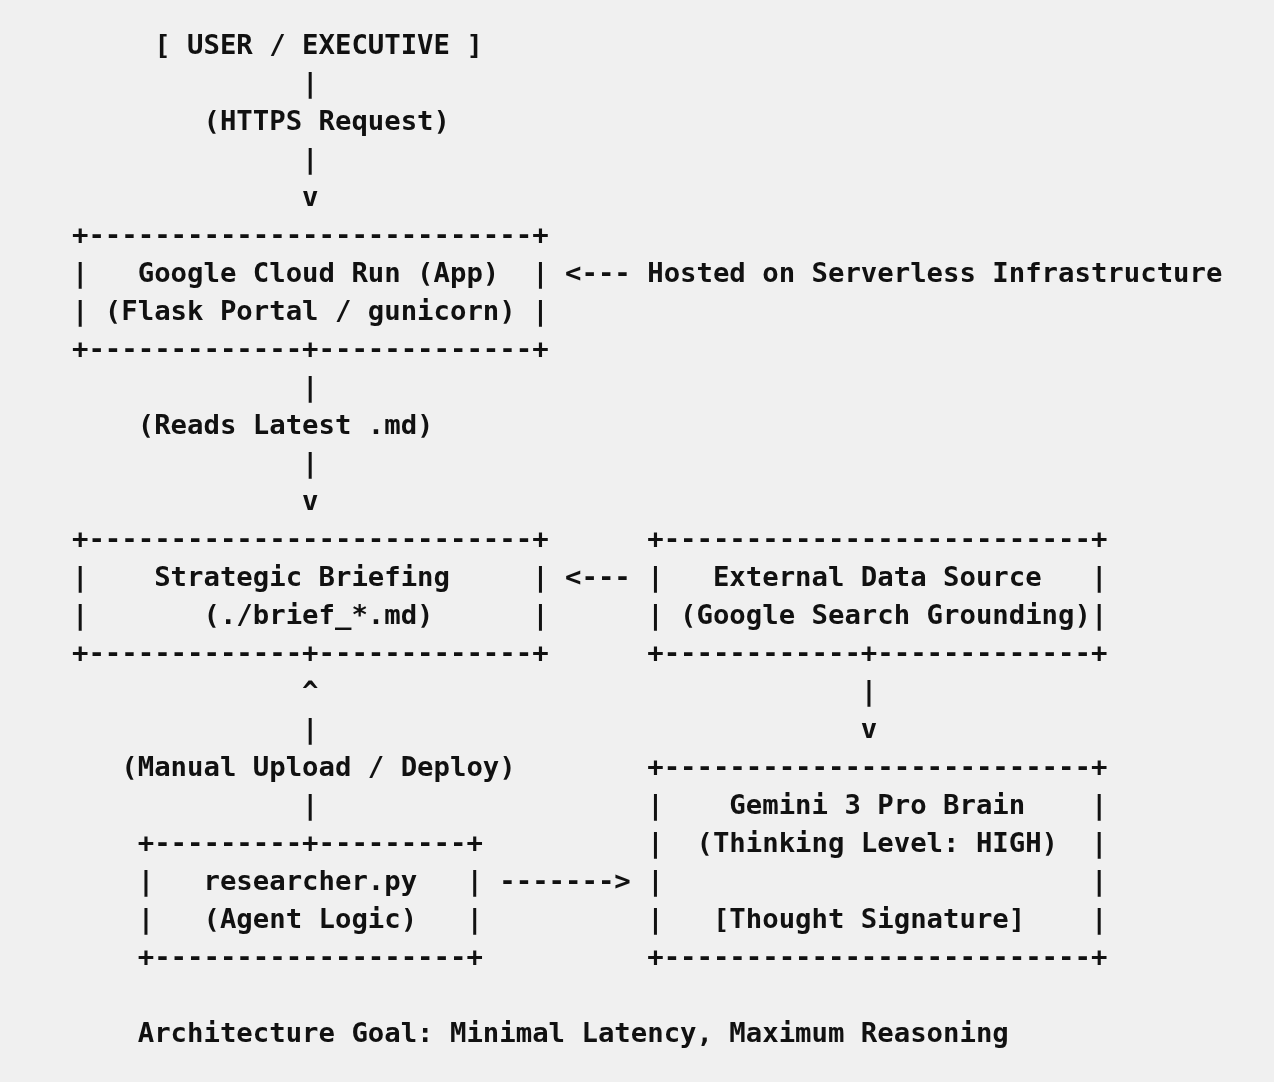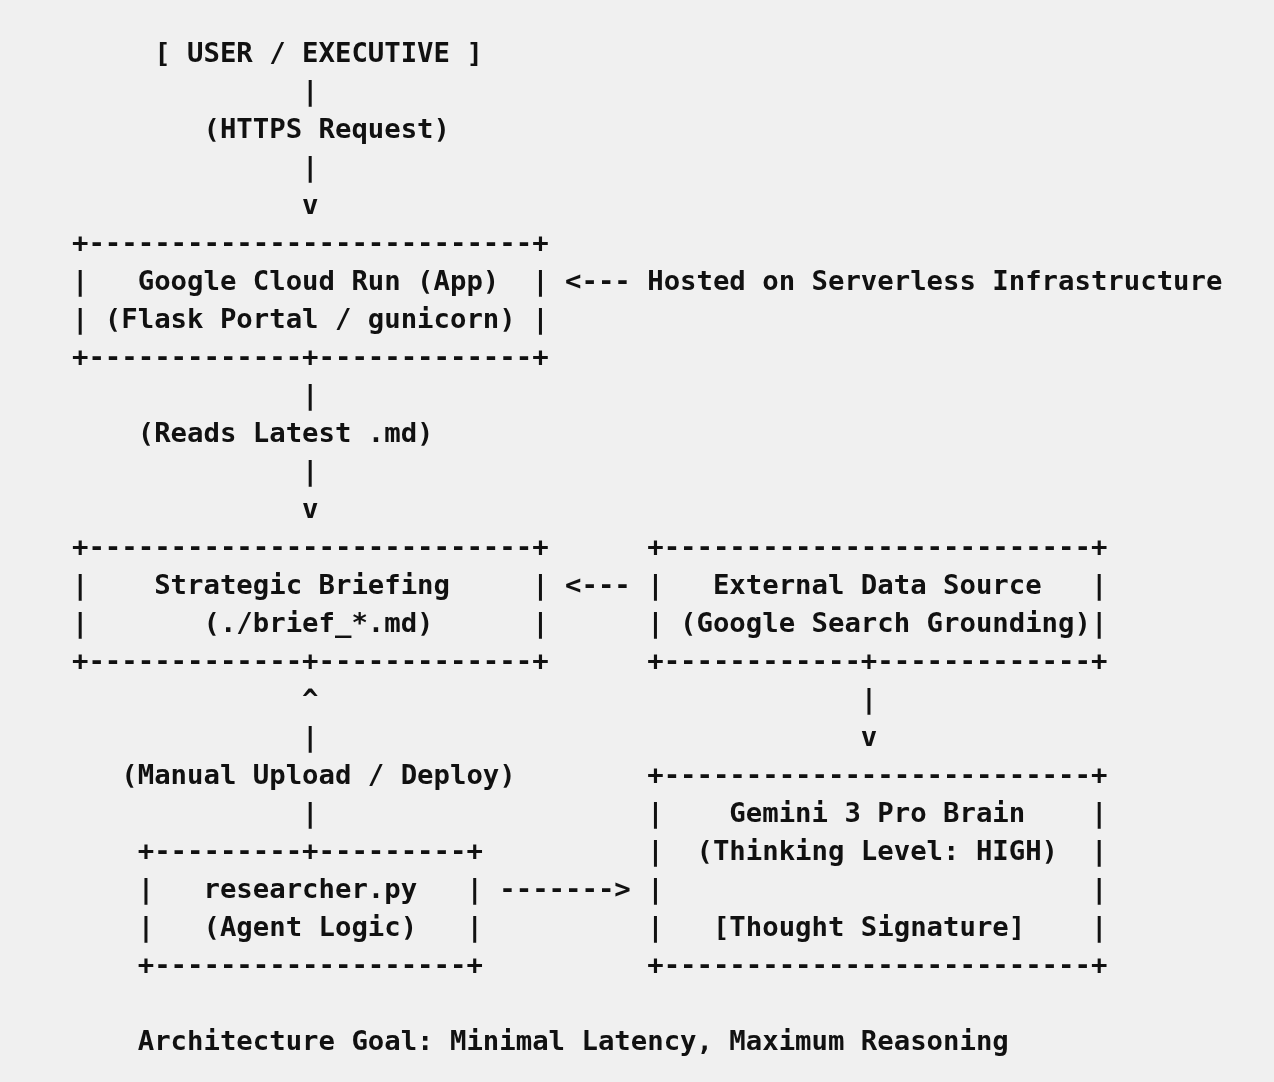--- a/index.html
+++ b/index.html
@@ -9,21 +9,21 @@
   }
   .screen {
     position: relative;
     width: 1274px;
     height: 1082px;
     background: #f0f0f0;
     overflow: hidden;
   }
   pre.ascii {
     margin: 0;
-    padding: 34px 0 0 72px;
+    padding: 26px 0 0 72px;
     font-family: "DejaVu Sans Mono", "Liberation Mono", monospace;
     font-weight: bold;
     font-size: 27.3px;
     line-height: 38px;
     letter-spacing: 0;
     color: #111111;
     white-space: pre;
   }
 </style>
 </head>

